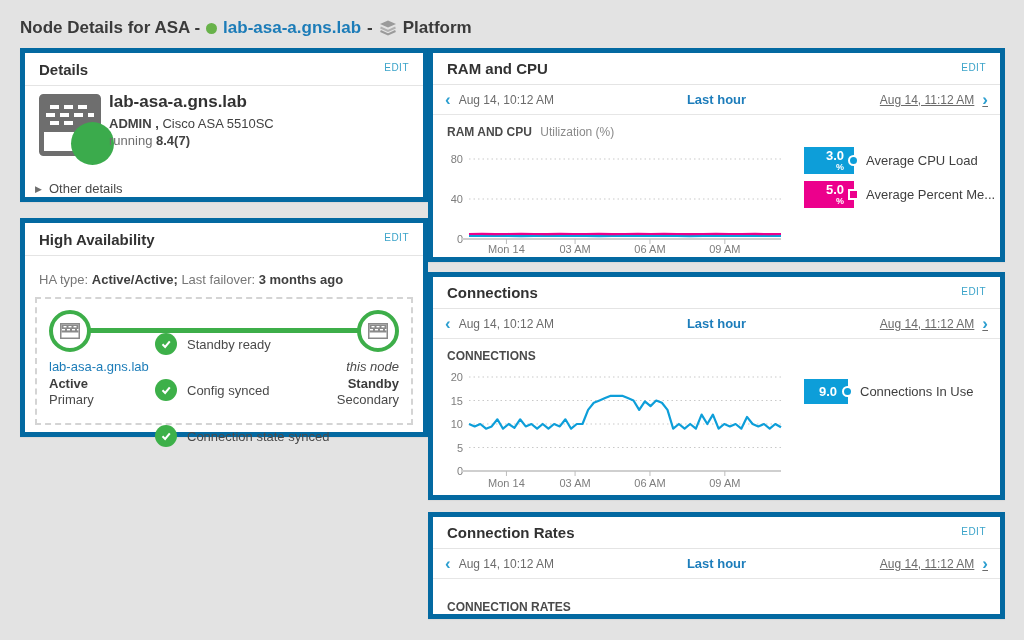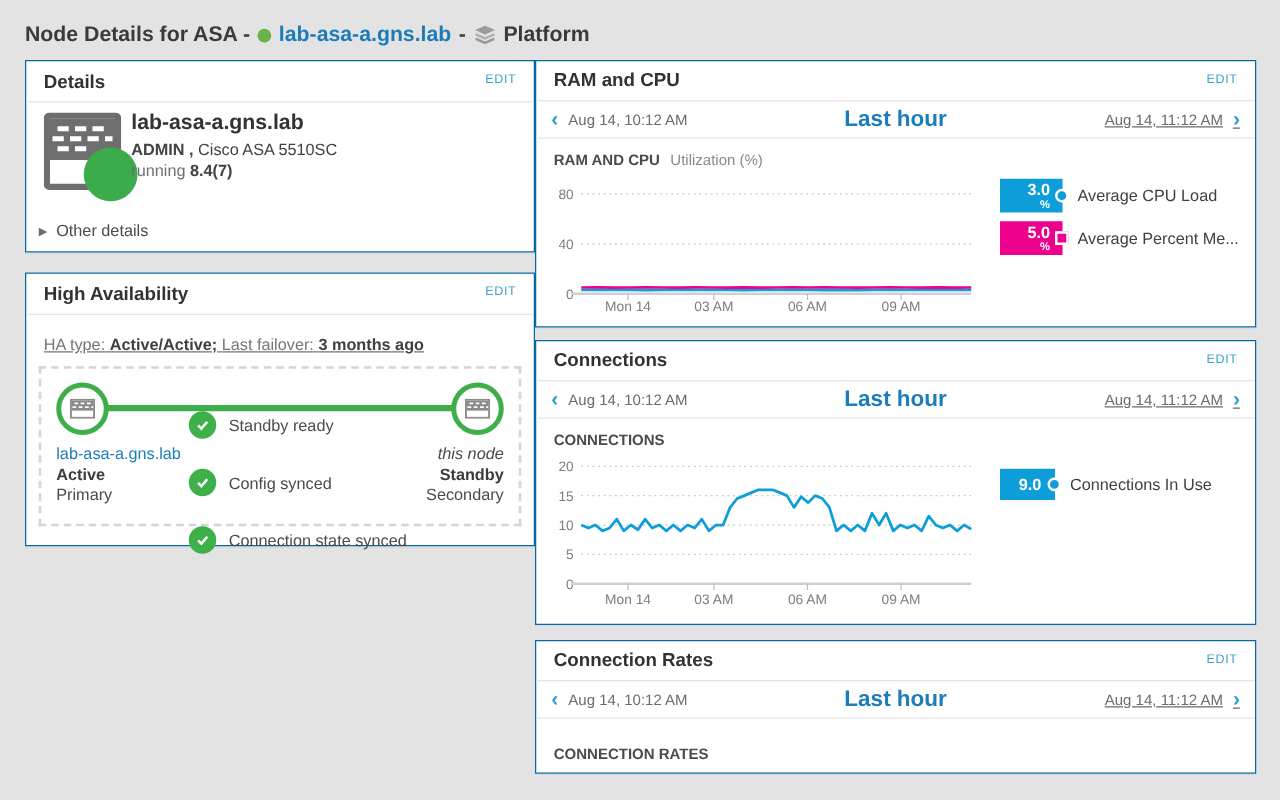--- a/index.html
+++ b/index.html
@@ -15,21 +15,21 @@
     position:absolute; left:20px; top:16px; height:24px;
     display:flex; align-items:center; gap:6px;
     font-size:17px; font-weight:bold; color:#3a3a3a;
   }
   .status-dot { width:11px; height:11px; border-radius:50%; background:#68b24a; display:inline-block; }
   .node-link { color:#1c7cb8; text-decoration:none; font-weight:bold; cursor:pointer; }
   .layers-icon { display:inline-block; width:18px; height:16px; }
   
   .card {
     position:absolute; background:#fff;
-    border:1px solid #0369a1;
+    border:5px solid #0369a1;
     box-shadow:0 1px 1px rgba(0,0,0,0.04);
   }
   .card-title-row {
     height:33px; display:flex; align-items:center; justify-content:space-between;
     padding:0 14px; border-bottom:1px solid #e4e4e4;
   }
   .card-title { font-size:15px; font-weight:bold; color:#323232; }
   .edit-link { font-size:10px; color:#3aa3c9; letter-spacing:0.5px; cursor:pointer; align-self:flex-start; margin-top:9px; }
   
   #card-details { left:20px; top:48px; width:408px; height:154px; }
@@ -44,21 +44,21 @@
   .details-line { font-size:13px; color:#6f6f6f; line-height:16.5px; }
   .details-line b { color:#424242; }
   .details-line .dark { color:#424242; }
   .other-details {
     position:absolute; left:10px; top:95px; font-size:13px; color:#4a4a4a;
     display:flex; align-items:center; gap:7px; cursor:pointer;
   }
   .tri-icon { font-size:9px; color:#6e6e6e; }
   
   #card-ha { left:20px; top:218px; width:408px; height:219px; }
-  .ha-summary { font-size:13px; color:#767676; padding:16px 14px 10px 14px;text-decoration:underline; }
+  .ha-summary { font-size:13px; color:#767676; padding:16px 14px 10px 14px; }
   .ha-summary b { color:#3f3f3f; font-weight:bold; }
   .ha-box {
     margin:0 10px; height:128px; border:2px dashed #d4d4d4; position:relative;
   }
   .ha-line { position:absolute; left:48px; right:48px; top:29px; height:5px; background:#3dae49; }
   .ha-node { position:absolute; top:11px; width:110px; }
   .ha-node-left { left:12px; }
   .ha-node-right { right:12px; text-align:right; }
   .ha-circle {
     width:42px; height:42px; border:4px solid #3dae49; border-radius:50%;
@@ -79,21 +79,21 @@
   #card-ram  { left:428px; top:48px;  width:577px; height:214px; }
   #card-conn { left:428px; top:272px; width:577px; height:228px; }
   #card-rates{ left:428px; top:512px; width:577px; height:107px; }
   .card-title-row.slim { height:32px; }
   .timebar {
     height:30px; display:flex; align-items:center; padding:0 12px;
     border-bottom:1px solid #e6e6e6; font-size:12px; color:#6b6b6b;
   }
   .tb-side { display:flex; align-items:center; gap:8px; width:160px; }
   .tb-right { justify-content:flex-end;text-decoration:underline; }
-  .tb-center { flex:1; text-align:center; font-size:18px; font-weight:bold; color:#1d7dbb; cursor:pointer; }
+  .tb-center { flex:1; text-align:center; font-size:13px; font-weight:bold; color:#1d7dbb; cursor:pointer; }
   .chev { color:#2d9fd0; font-size:17px; line-height:1; cursor:pointer; font-weight:bold; }
   .chart-label-row { padding:10px 14px 2px 14px; font-size:12px; }
   .chart-label-bold { font-weight:bold; color:#4a4a4a; }
   .chart-label-unit { color:#8a8a8a; margin-left:5px; }
   .chart-flex { display:flex; padding:0 10px 0 8px; }
   .chart-canvas { flex:none; }
   .legend { flex:1; display:flex; flex-direction:column; gap:7px; padding-left:18px; }
   .legend.pad-ram  { padding-top:6px; }
   .legend.pad-conn { padding-top:14px; }
   .legend-item { display:flex; align-items:center; gap:12px; }

